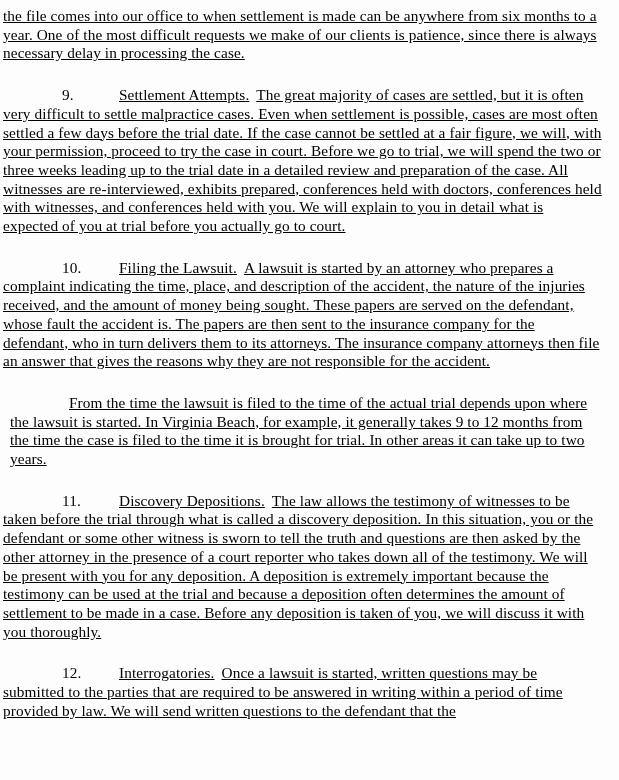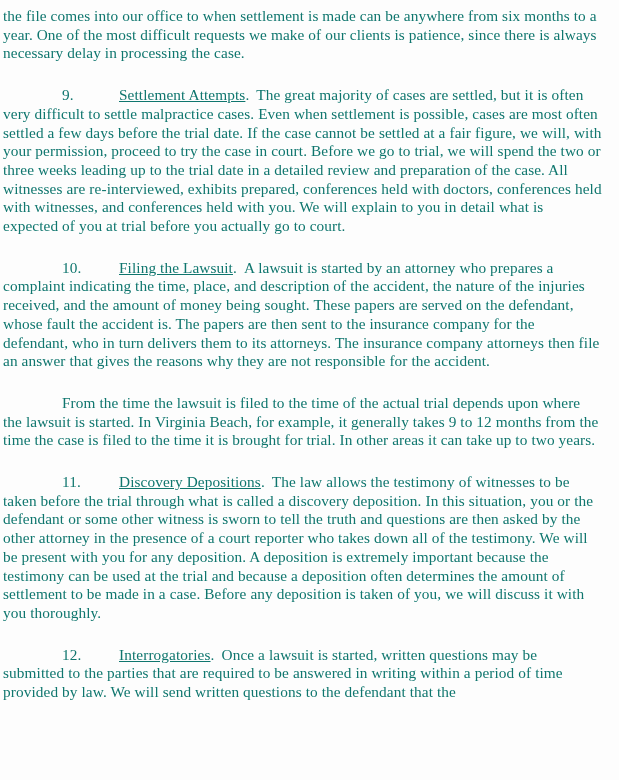--- a/index.html
+++ b/index.html
@@ -5,41 +5,42 @@
   * { margin: 0; padding: 0; box-sizing: border-box; }
   html, body {
     background: #fdfdfd;
     font-family: "Liberation Serif", "DejaVu Serif", serif;
   }
   .page {
     position: relative;
     width: 619px;
     min-height: 780px;
     background: #fdfdfd;
-    color: #0f766e;
+    color: #000000;
     padding: 7px 17px 28px 3px;
     overflow: hidden;
+    text-decoration: underline;
   }
   .para {
     font-size: 15.3px;
     line-height: 18.7px;
     margin-bottom: 23px;
     text-align: left;
     letter-spacing: 0.1px;
   }
   .para:last-child { margin-bottom: 12px; }
   
   .num {
     display: inline-block;
     margin-left: 59px;
     width: 57px;
   }
   .heading { text-decoration: underline; text-align: right; }
   .sep { padding-right: 7px; }
-  .para.indented { text-indent: 59px; }
+  .para.indented { text-indent: 59px; margin-left: 7px; }
 </style>
 </head>
 <body>
 
 <div class="page">
 
   <p class="para"><span>the file comes into our office to when settlement is made can be anywhere from six months to a year. One of the most difficult requests we make of our clients is patience, since there is always necessary delay in processing the case.</span></p>
 
   <p class="para"><span class="num">9.</span><span class="heading">Settlement Attempts</span><span class="sep">.</span><span>The great majority of cases are settled, but it is often very difficult to settle malpractice cases. Even when settlement is possible, cases are most often settled a few days before the trial date. If the case cannot be settled at a fair figure, we will, with your permission, proceed to try the case in court. Before we go to trial, we will spend the two or three weeks leading up to the trial date in a detailed review and preparation of the case. All witnesses are re-interviewed, exhibits prepared, conferences held with doctors, conferences held with witnesses, and conferences held with you. We will explain to you in detail what is expected of you at trial before you actually go to court.</span></p>
 

